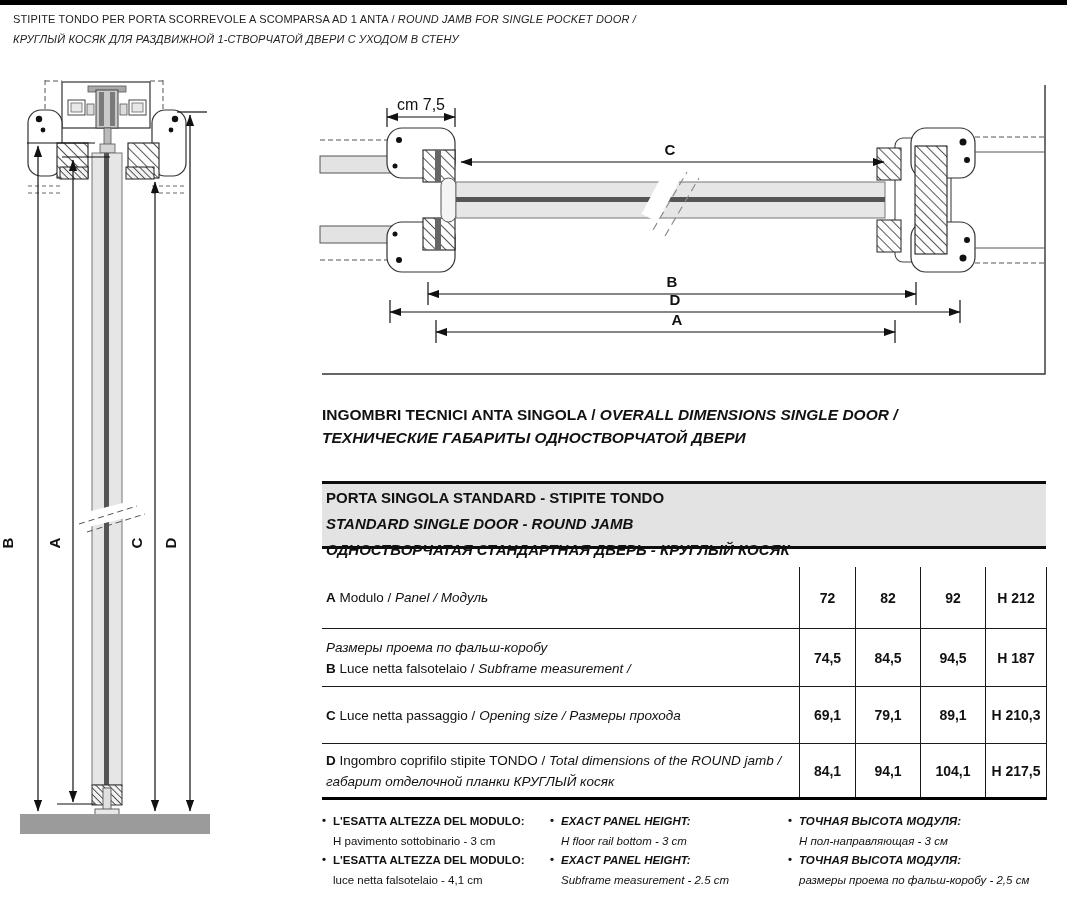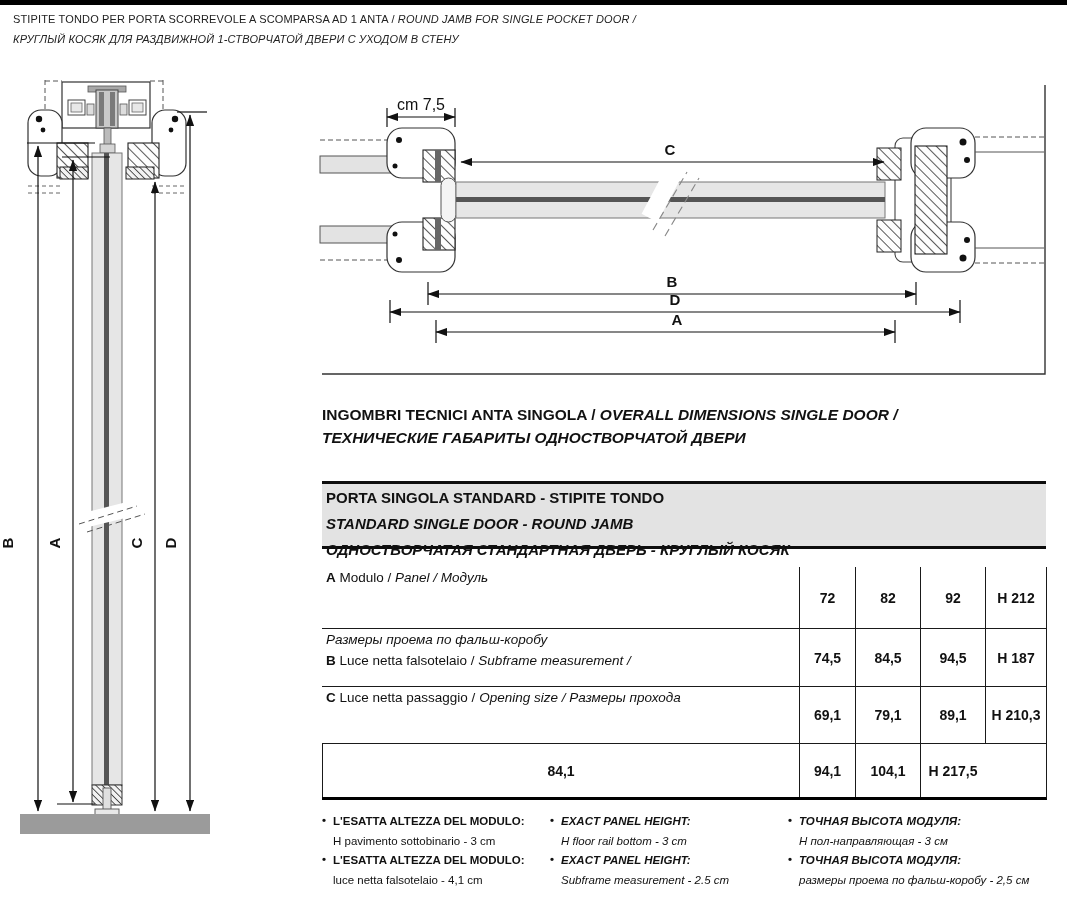--- a/index.html
+++ b/index.html
@@ -20,21 +20,21 @@
     padding:1px 0 0 4px;font-size:15px;font-weight:bold;line-height:26px;
   }
   #spec-table{
     left:322px;top:567px;width:724px;box-sizing:content-box;
     display:grid;grid-template-columns:477px 56px 65px 65px 61px;
     grid-template-rows:62px 58px 57px 53px;
     border-bottom:3px solid #000;border-right:1px solid #1a1a1a;
   }
   .tcell{border-bottom:1px solid #1a1a1a;}
   .tcell.last-row{border-bottom:none;}
-  .tlabel{display:flex;flex-direction:column;justify-content:flex-start;padding-left:4px;font-size:13.5px;line-height:21px;}
+  .tlabel{display:flex;flex-direction:column;justify-content:center;padding-left:4px;font-size:13.5px;line-height:21px;}
   .tval{border-left:1px solid #1a1a1a;display:flex;align-items:center;justify-content:center;font-weight:bold;font-size:14px;}
   .tkey{font-weight:bold;}
   #notes{left:322px;top:812px;width:724px;height:82px;font-size:11.5px;line-height:19.5px;}
   .ncol{position:absolute;top:0;}
   .ncol1{left:0;width:224px;}
   .ncol2{left:228px;width:232px;}
   .ncol3{left:466px;width:258px;}
   .note-title{font-weight:bold;position:relative;padding-left:11px;}
   .note-body{padding-left:11px;}
   .ncol2 .note-title,.ncol2 .note-body,.ncol3 .note-title,.ncol3 .note-body{font-style:italic;}
@@ -265,20 +265,27 @@
     <div>
       <span class="tkey">C</span>
       <span class="seg-it">Luce netta passaggio / </span><span class="seg-en">Opening size / </span><span class="seg-ru">Размеры прохода</span>
     </div>
   </div>
   <div class="tcell tval">69,1</div>
   <div class="tcell tval">79,1</div>
   <div class="tcell tval">89,1</div>
   <div class="tcell tval">H 210,3</div>
 
+  <div class="tcell tlabel last-row">
+    <div>
+      <span class="tkey">D</span>
+      <span class="seg-it">Ingombro coprifilo stipite TONDO / </span><span class="seg-en">Total dimensions of the ROUND jamb /</span>
+    </div>
+    <div><span class="seg-ru">габарит отделочной планки КРУГЛЫЙ косяк</span></div>
+  </div>
   <div class="tcell tval last-row">84,1</div>
   <div class="tcell tval last-row">94,1</div>
   <div class="tcell tval last-row">104,1</div>
   <div class="tcell tval last-row">H 217,5</div>
 </div>
 
 <div class="abs" id="notes">
   <div class="ncol ncol1">
     <div class="note-title"><span class="bullet">•</span><span>L'ESATTA ALTEZZA DEL MODULO:</span></div>
     <div class="note-body">H pavimento sottobinario - 3 cm</div>

